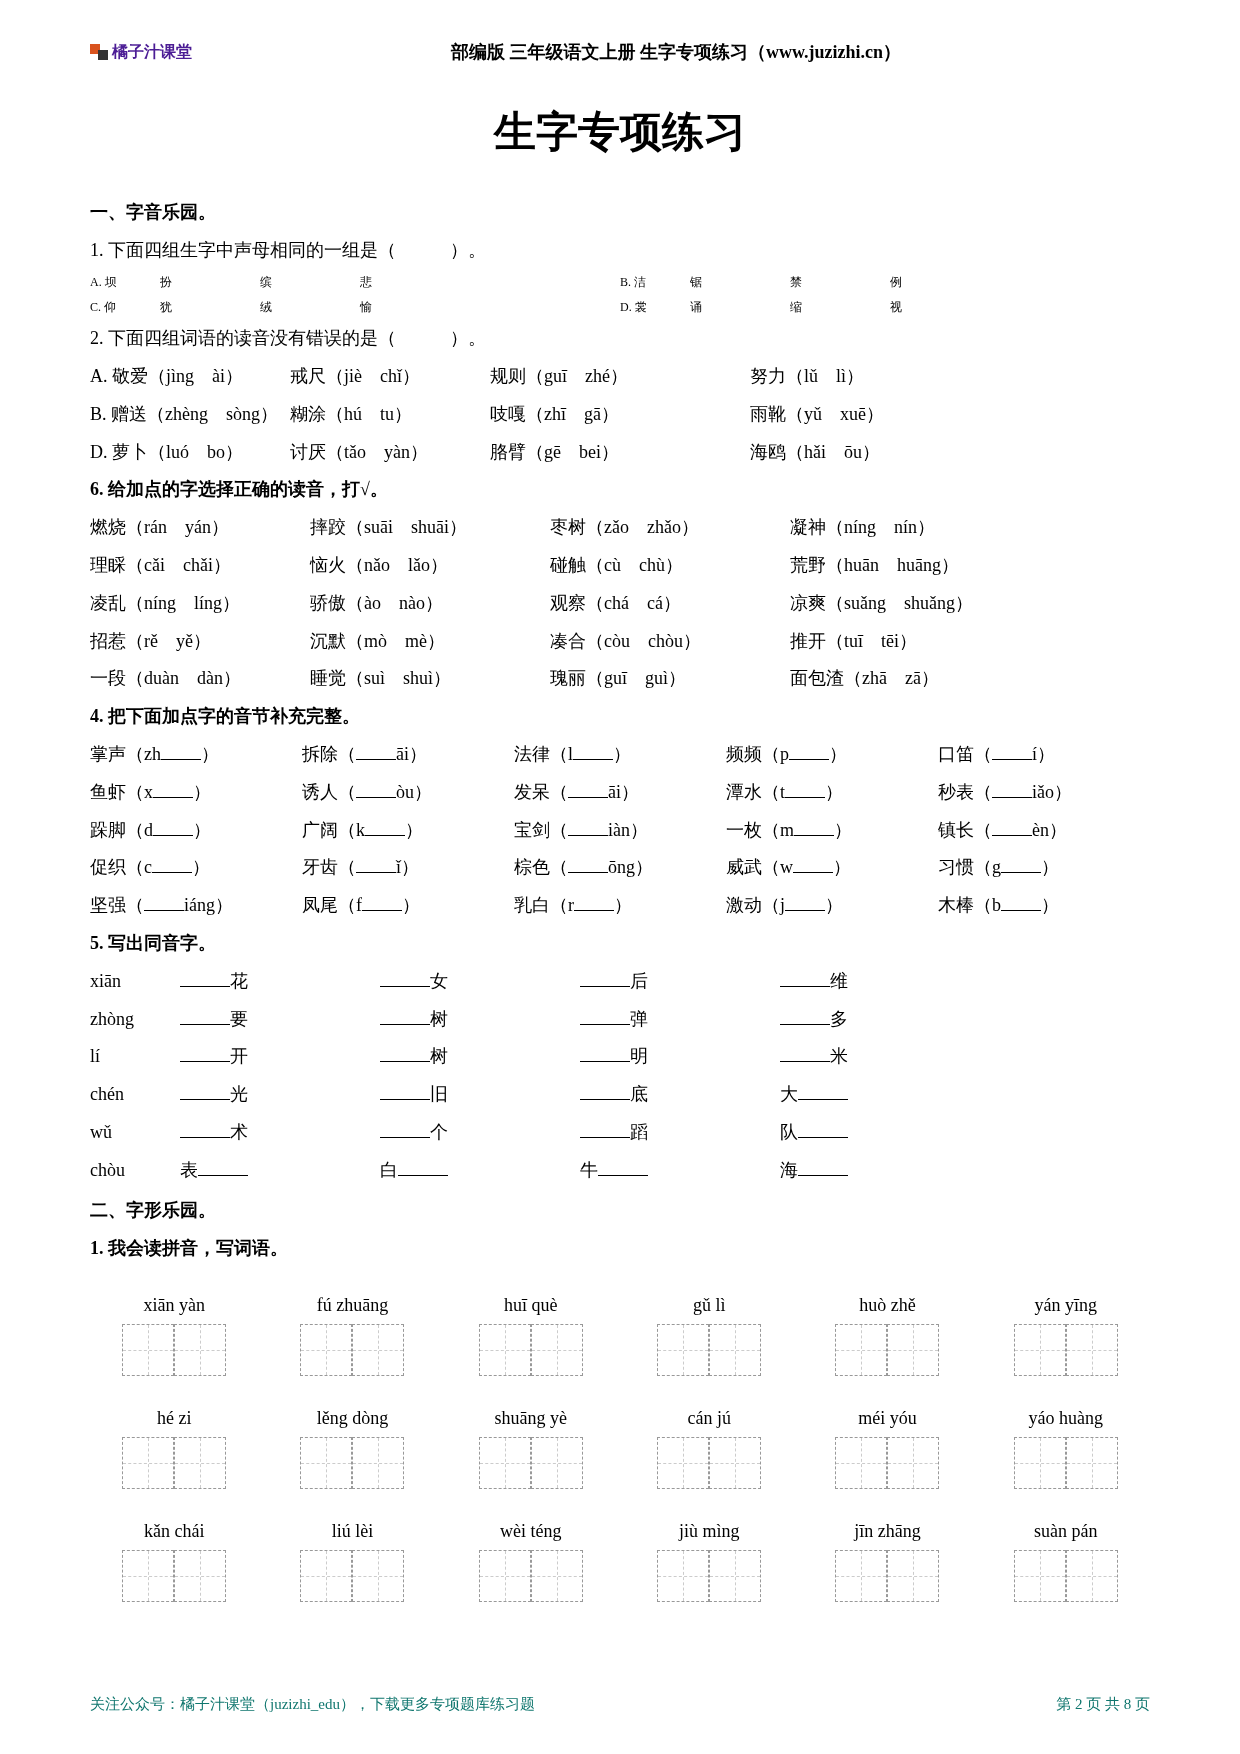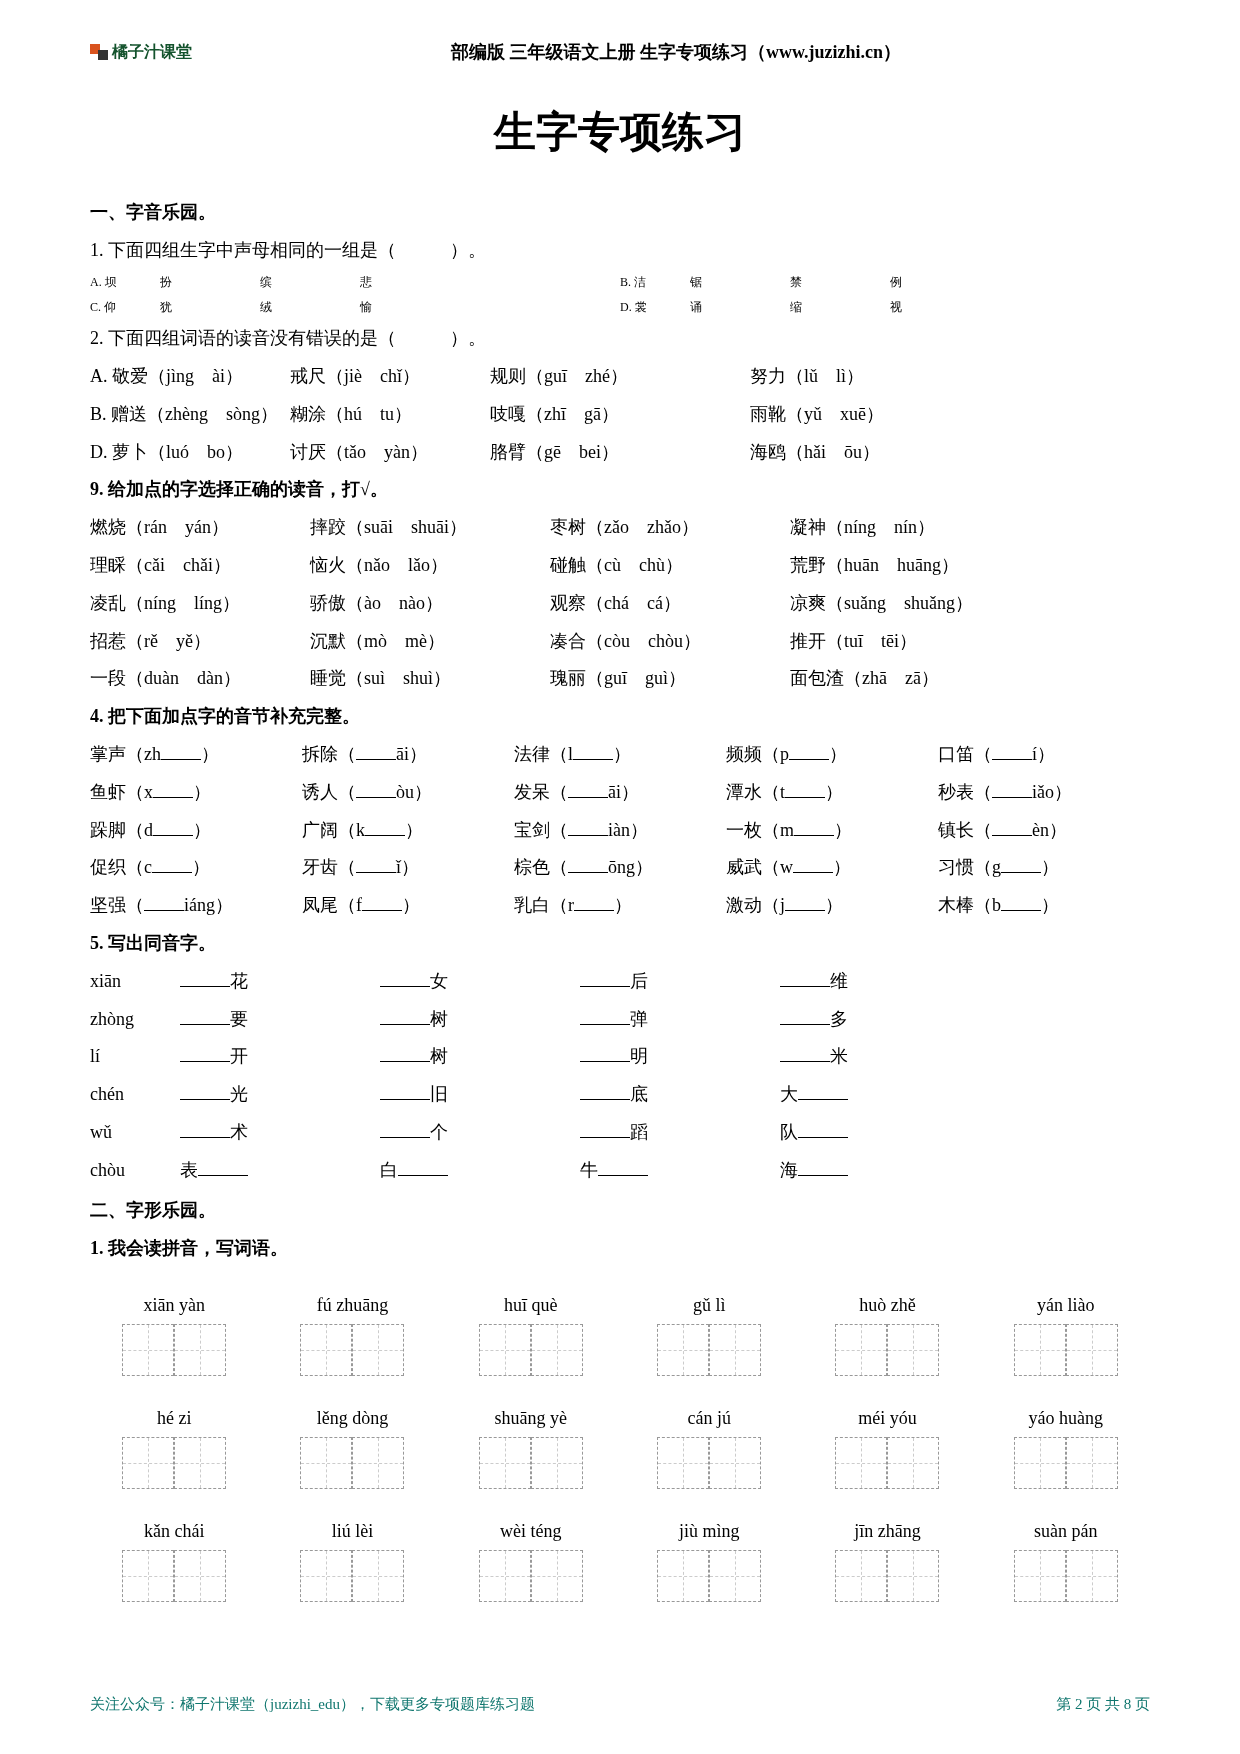--- a/index.html
+++ b/index.html
@@ -21,21 +21,21 @@
     align-items: center;
     gap: 10px;
     font-size: 18px;
     font-weight: bold;
     margin-bottom: 40px;
   }
   .logo {
     display: flex;
     align-items: center;
     gap: 4px;
-    color: #14532d;
+    color: #4c1d95;
     font-family: "SimHei", sans-serif;
     font-size: 16px;
   }
   .logo-icon {
     display: inline-flex;
   }
   .logo-icon span { display:inline-block; width:10px; height:10px; }
   .logo-icon .sq1 { background:#d9531e; }
   .logo-icon .sq2 { background:#333; margin-left:-2px; margin-top:6px; }
   .header-center {
@@ -207,21 +207,21 @@
         <div>雨靴（yǔ　xuē）</div>
       </div>
       <div class="grid4">
         <div>D. 萝卜（luó　bo）</div>
         <div>讨厌（tǎo　yàn）</div>
         <div>胳臂（gē　bei）</div>
         <div>海鸥（hǎi　ōu）</div>
       </div>
     </div>
 
-  <div class="qline" style="font-weight:bold">9. 给加点的字选择正确的读音，打√。</div>
+  <div class="qline" style="font-weight:bold">6. 给加点的字选择正确的读音，打√。</div>
   <div id="q3rows">
       <div class="grid4" style="grid-template-columns: 220px 240px 240px 1fr;">
         <div>燃烧（rán　yán）</div>
         <div>摔跤（suāi　shuāi）</div>
         <div>枣树（zǎo　zhǎo）</div>
         <div>凝神（níng　nín）</div>
       </div>
       <div class="grid4" style="grid-template-columns: 220px 240px 240px 1fr;">
         <div>理睬（cǎi　chǎi）</div>
         <div>恼火（nǎo　lǎo）</div>
@@ -350,21 +350,21 @@
             <div class="tz-cell"></div>
           </div></div>
         <div class="pinyin-col"><div class="pinyin-label">gǔ lì</div><div class="tianzi">
             <div class="tz-cell"></div>
             <div class="tz-cell"></div>
           </div></div>
         <div class="pinyin-col"><div class="pinyin-label">huò zhě</div><div class="tianzi">
             <div class="tz-cell"></div>
             <div class="tz-cell"></div>
           </div></div>
-        <div class="pinyin-col"><div class="pinyin-label">yán liào</div><div class="tianzi">
+        <div class="pinyin-col"><div class="pinyin-label">yán yīng</div><div class="tianzi">
             <div class="tz-cell"></div>
             <div class="tz-cell"></div>
           </div></div>
       </div>
       <div class="pinyin-row">
         <div class="pinyin-col"><div class="pinyin-label">hé zi</div><div class="tianzi">
             <div class="tz-cell"></div>
             <div class="tz-cell"></div>
           </div></div>
         <div class="pinyin-col"><div class="pinyin-label">lěng dòng</div><div class="tianzi">

